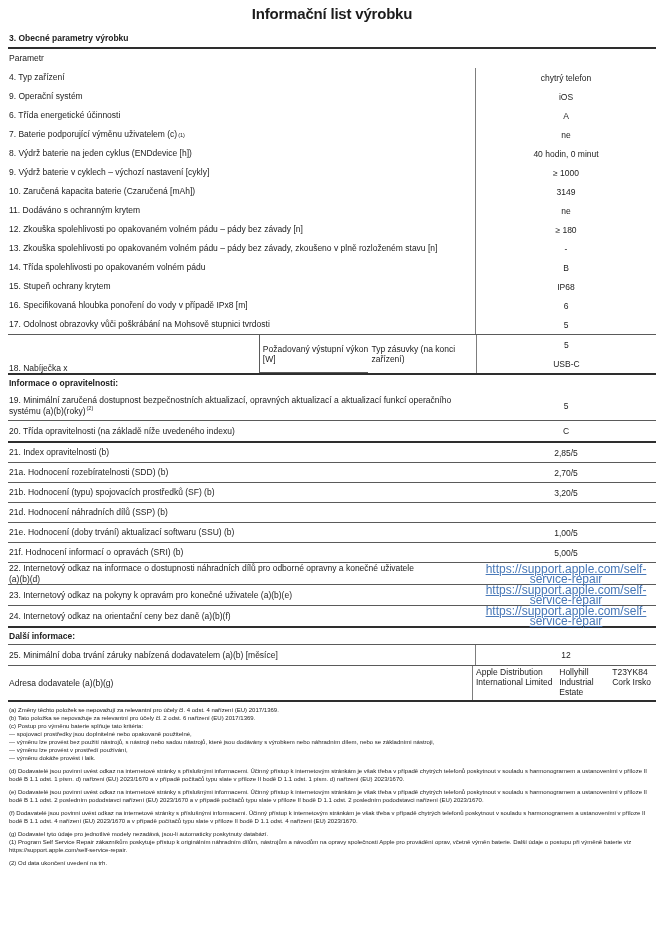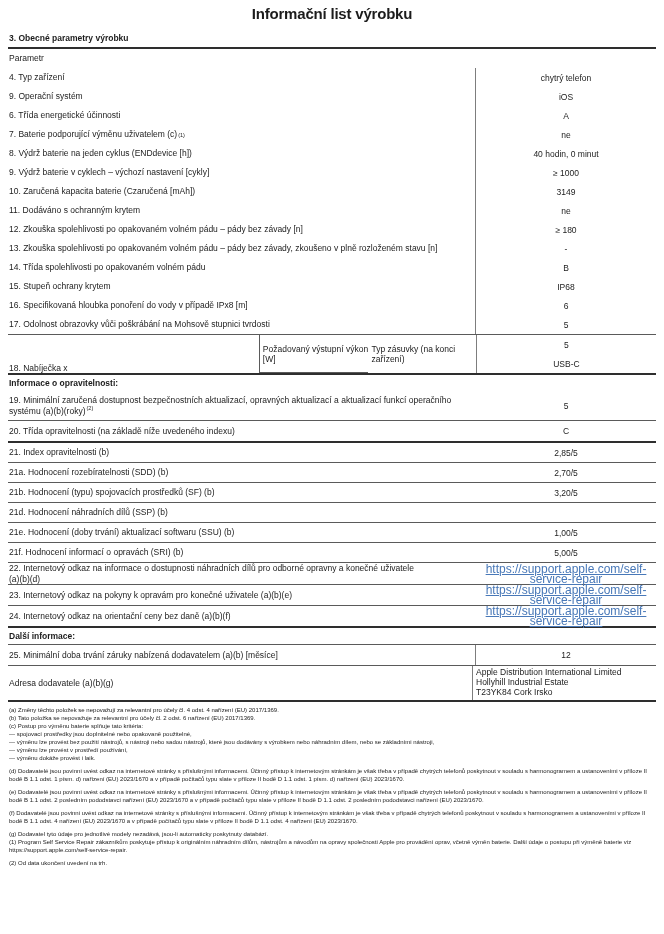--- a/index.html
+++ b/index.html
@@ -23,21 +23,21 @@
   .sup{font-size:5.5px;vertical-align:super;margin-left:1px;line-height:0;}
   .charger{border-top:1px solid #5a5a5a;}
   .charger .lblcell{width:251px;display:flex;align-items:flex-end;padding-left:1px;}
   .charger .midcol{width:217px;border-left:1px solid #5a5a5a;display:flex;flex-direction:row;}
   .charger .midrow{min-height:19px;display:flex;align-items:center;padding-left:3px;}
   .charger .midrow.first{border-bottom:1px solid #5a5a5a;}
   .charger .valcol{width:180px;border-left:1px solid #7d7d7d;display:flex;flex-direction:column;}
   .charger .valrow{min-height:19px;display:flex;align-items:center;justify-content:center;}
   .r19{min-height:29px;}
   .link{color:#4878b8;text-decoration:underline;font-size:12px;cursor:pointer;}
-  .addr{width:180px;border-left:1px solid #7d7d7d;padding:2px 0 2px 3px;line-height:9.8px;display:flex;flex-direction:column;justify-content:center;}
+  .addr{width:180px;border-left:1px solid #7d7d7d;padding:2px 0 2px 3px;line-height:9.8px;display:flex;flex-direction:row;justify-content:center;}
   .supplier{min-height:34px;}
   .fn{font-size:6px;line-height:8px;padding-left:1px;color:#222;}
   .fn.gap{margin-top:5px;}
   .fns{padding-top:4px;}
 </style>
 </head>
 <body>
 
 <div class="page">
 

